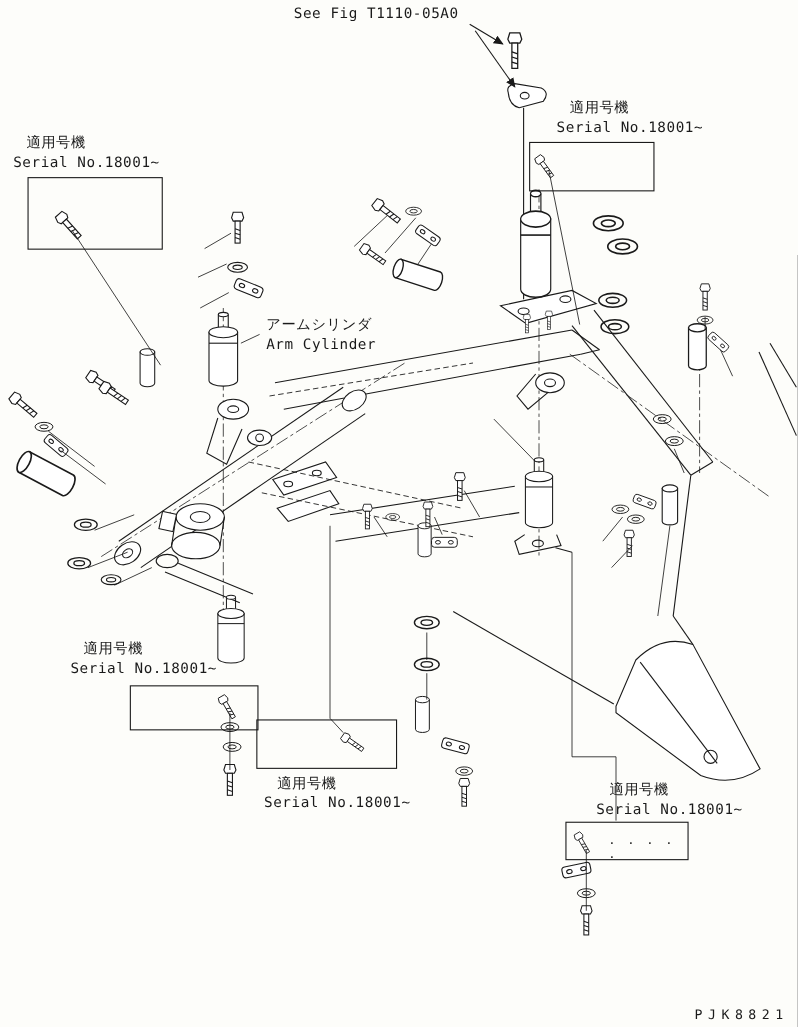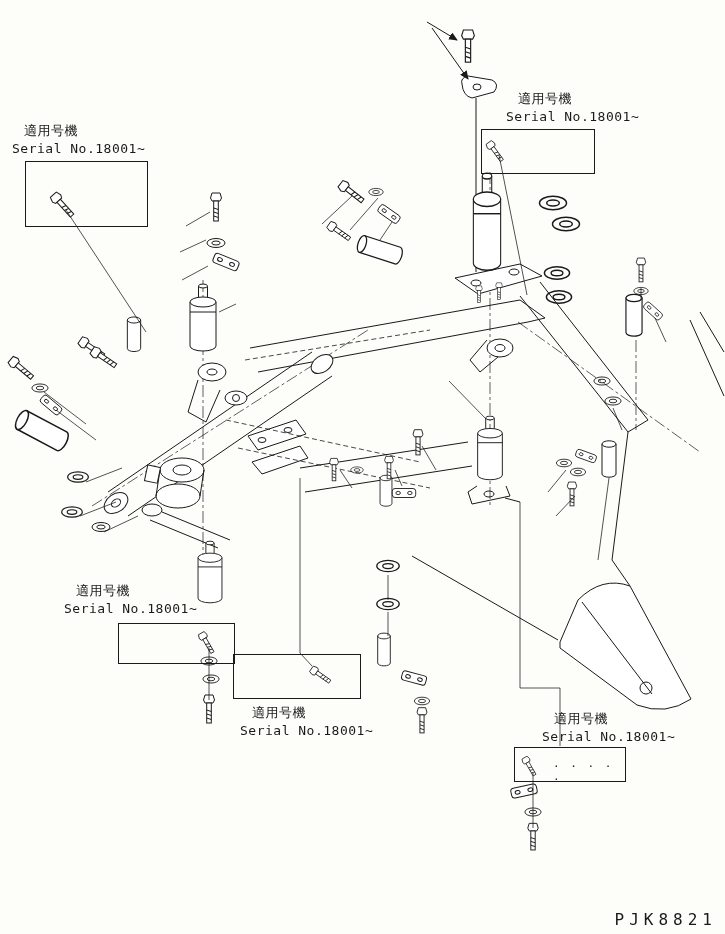--- a/index.html
+++ b/index.html
@@ -10,21 +10,21 @@
     font-family:"DejaVu Sans Mono","Liberation Mono",monospace;
   }
   svg.art{position:absolute;left:0;top:0;width:725px;height:934px}
   .lbl{position:absolute;font-size:13px;line-height:1.4;letter-spacing:.5px}
   .lbl .jp{display:block;padding-left:12px;font-size:13px}
   .lbl .en{display:block;font-size:13px}
   .lbl.center{text-align:center}
   .lbl.center .jp{padding-left:0}
   .box{position:absolute;border:1.5px solid #1a1a1a;background:transparent}
   .dots{position:absolute;left:38px;top:9px;font-size:11px;letter-spacing:2px}
-  .code{position:absolute;right:8px;bottom:5px;font-size:16px;letter-spacing:5px}
+  .code{position:absolute;right:8px;bottom:5px;font-size:12px;letter-spacing:5px}
 </style>
 </head>
 <body>
 
 <div class="page">
 
   <svg class="art" viewBox="0 0 725 934">
     <defs>
       <marker id="arw" markerWidth="10" markerHeight="8" refX="8" refY="4" orient="auto">
         <polygon points="0,0 9,4 0,8" fill="#1a1a1a"></polygon>
@@ -243,34 +243,39 @@
       <line x1="655" y1="318" x2="666" y2="342"></line>
     </g>
 
     <g stroke="#1a1a1a" stroke-width="1" fill="none">
       <line x1="427" y1="22" x2="457" y2="40" marker-end="url(#arw)"></line>
       <line x1="432" y1="28" x2="468" y2="79" marker-end="url(#arw)"></line>
     </g>
   </svg>
 
   <div class="lbl center" style="left:242px;top:4px;width:200px">
+    <span class="en">See Fig T1110-05A0</span>
   </div>
 
   <div class="lbl" style="left:12px;top:122px">
     <span class="jp">適用号機</span>
     <span class="en">Serial No.18001~</span>
   </div>
   <div class="box" style="left:25px;top:161px;width:123px;height:66px"></div>
 
   <div class="lbl" style="left:506px;top:90px">
     <span class="jp">適用号機</span>
     <span class="en">Serial No.18001~</span>
   </div>
   <div class="box" style="left:481px;top:129px;width:114px;height:45px"></div>
 
+  <div class="lbl" style="left:220px;top:287px">
+    <span class="jp" style="padding-left:22px">アームシリンダ</span>
+    <span class="en" style="padding-left:22px">Arm Cylinder</span>
+  </div>
 
 
   <div class="lbl" style="left:64px;top:582px">
     <span class="jp">適用号機</span>
     <span class="en">Serial No.18001~</span>
   </div>
   <div class="box" style="left:118px;top:623px;width:117px;height:41px"></div>
 
   <div class="box" style="left:233px;top:654px;width:128px;height:45px"></div>
   <div class="lbl" style="left:240px;top:704px">

